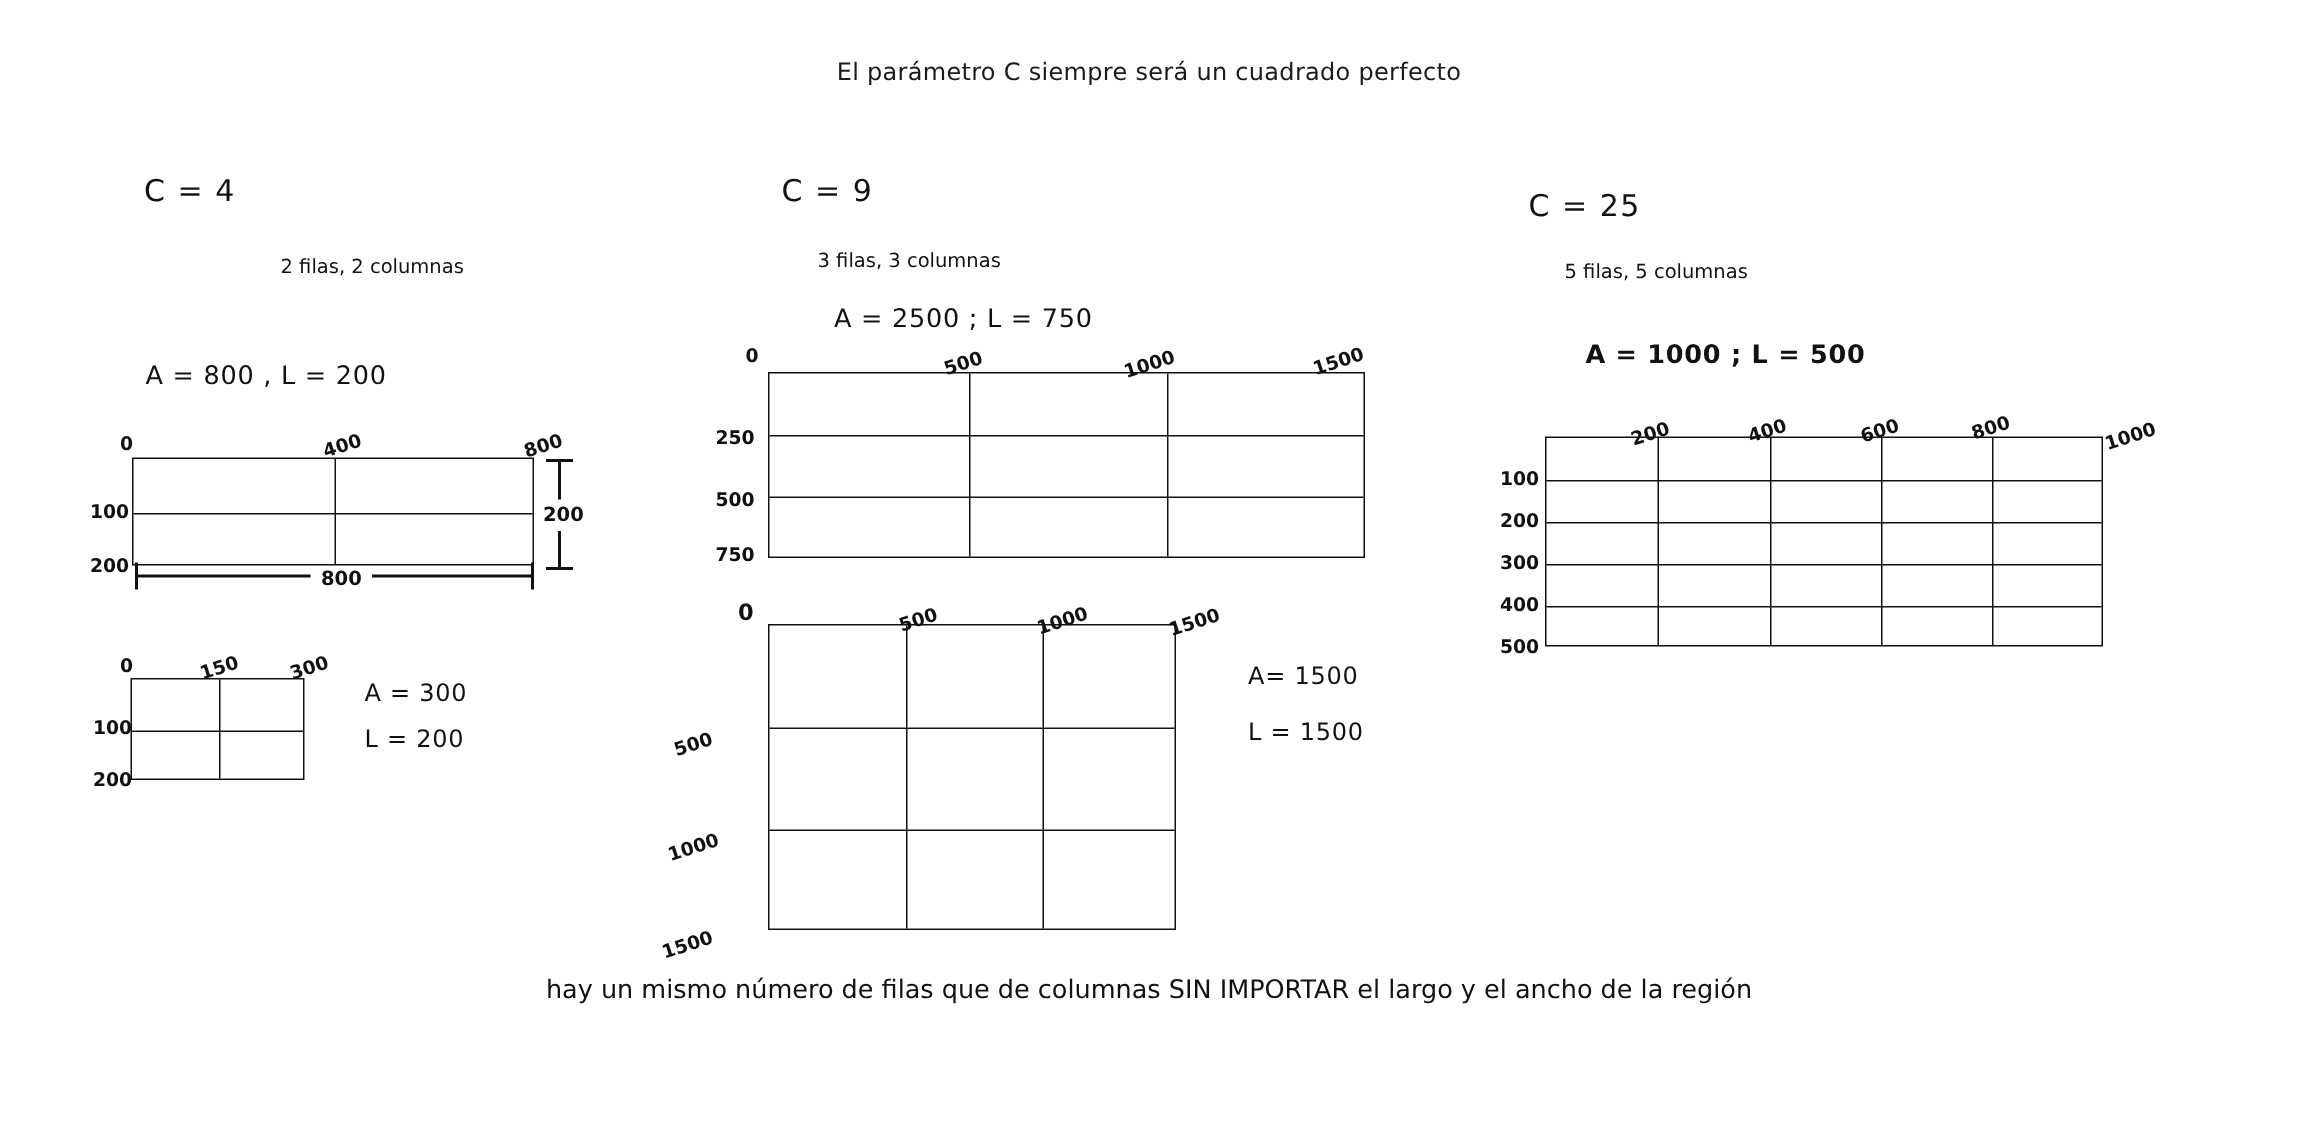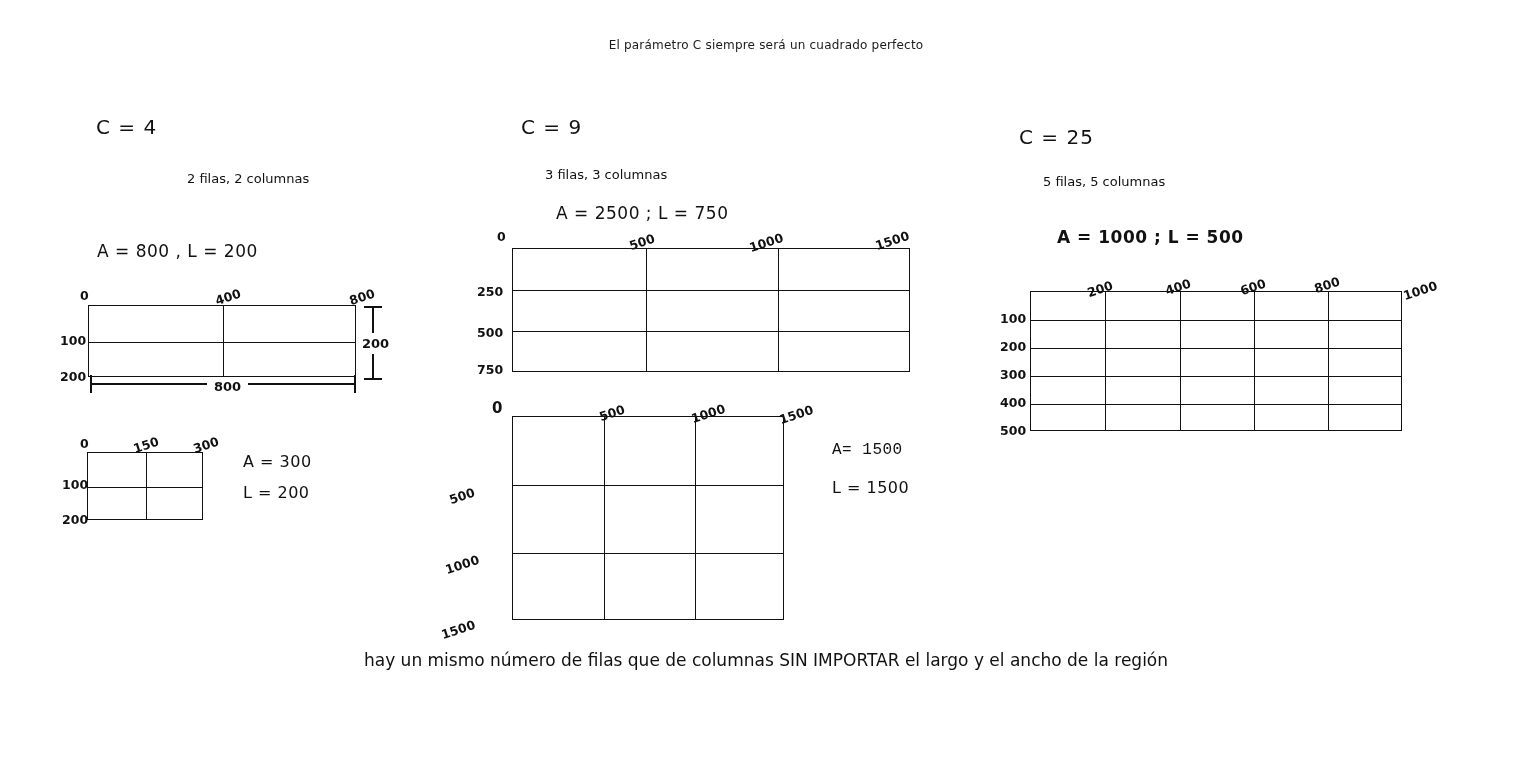--- a/index.html
+++ b/index.html
@@ -15,21 +15,21 @@
     color: #111111;
     overflow: hidden;
   }
   .abs { position: absolute; }
 
   .title-top {
     top: 38px;
     left: 0;
     width: 1532px;
     text-align: center;
-    font-size: 12px;
+    font-size: 16px;
     color: #1a1a1a;
     letter-spacing: 0.2px;
   }
 
   .c-label {
     font-size: 20px;
     letter-spacing: 1px;
     color: #111;
   }
   .sub-label {
@@ -167,21 +167,21 @@
   <div class="gline-v" style="left:91px;"></div>
   <div class="gline-v" style="left:182px;"></div>
 </div>
 <div class="tick tick-b" style="left:492px; top:399px; font-size:15px;">0</div>
 <div class="tick-rot tick-b" style="left:602px; top:409px;">500</div>
 <div class="tick-rot tick-b" style="left:694px; top:411px;">1000</div>
 <div class="tick-rot tick-b" style="left:782px; top:412px;">1500</div>
 <div class="tick-rot tick-b" style="left:452px; top:492px;">500</div>
 <div class="tick-rot tick-b" style="left:448px; top:562px;">1000</div>
 <div class="tick-rot tick-b" style="left:444px; top:627px;">1500</div>
-<div class="abs formula-sm" style="left:832px; top:441px;font-family:Liberation Mono, monospace;">A= 1500</div>
+<div class="abs formula-sm" style="left:832px; top:441px;">A= 1500</div>
 <div class="abs formula-sm" style="left:832px; top:478px;">L = 1500</div>
 
 <div class="abs c-label" style="left:1019px; top:125px;">C = 25</div>
 <div class="abs sub-label" style="left:1043px; top:174px;">5 filas, 5 columnas</div>
 <div class="abs formula" style="left:1057px; top:227px;font-weight:bold;">A = 1000 ;  L = 500</div>
 
 <div class="grid" style="left:1030px; top:291px; width:372px; height:140px;">
   <div class="gline-h" style="top:28px;"></div>
   <div class="gline-h" style="top:56px;"></div>
   <div class="gline-h" style="top:84px;"></div>

